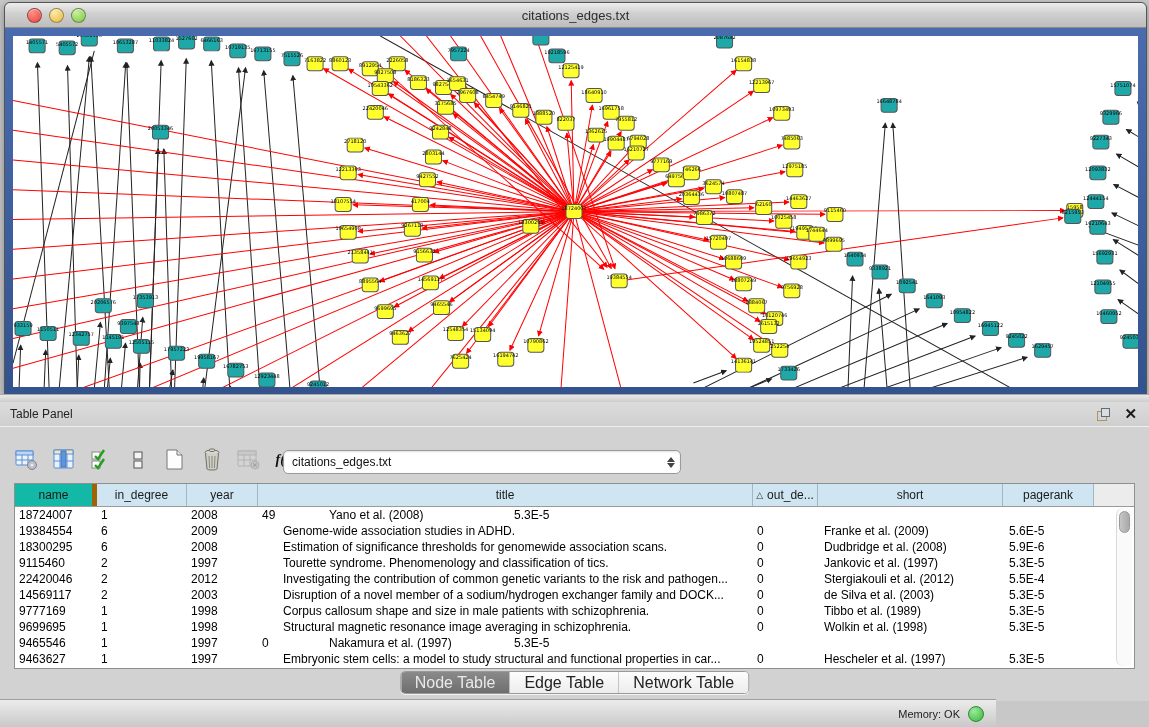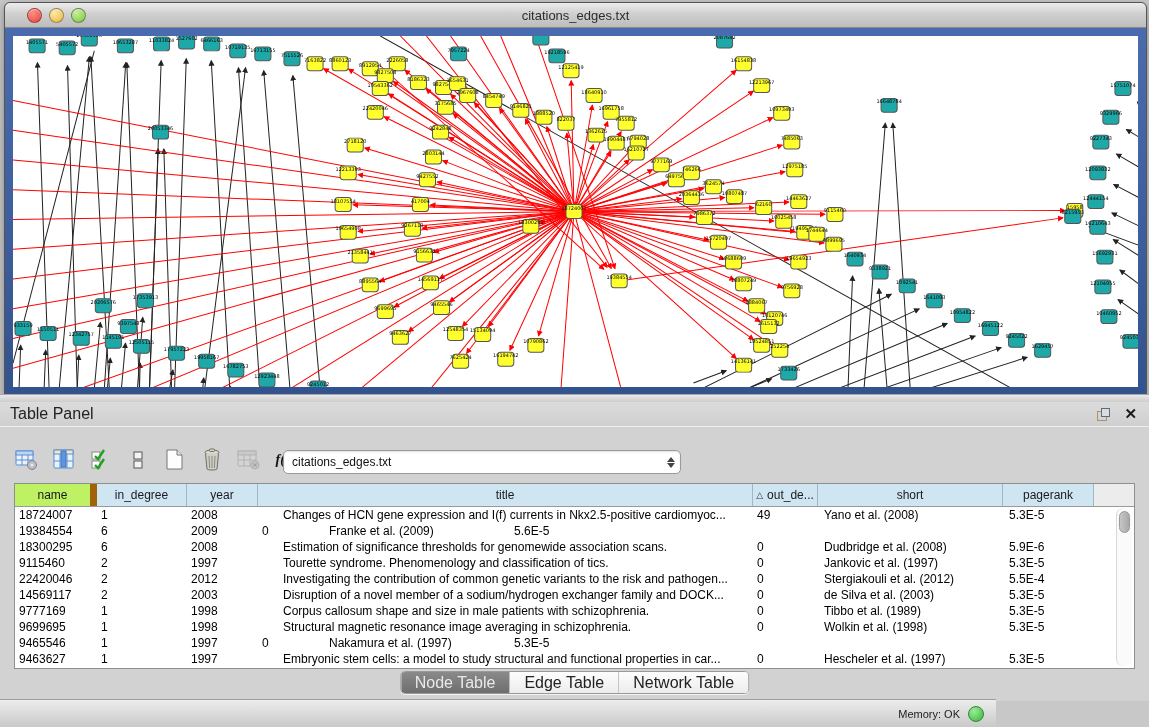--- a/index.html
+++ b/index.html
@@ -14,42 +14,42 @@
   .light.yellow{background:radial-gradient(circle at 35% 30%,#ffe9a8,#e8b63b)}
   .light.green{background:radial-gradient(circle at 35% 30%,#c8f09a,#79c43f)}
   .net-frame{position:absolute;left:0;top:25px;right:0;bottom:0;background:linear-gradient(#4a6cae,#33538e);padding:8px;box-sizing:border-box}
   .net-canvas{position:relative;width:100%;height:100%;background:#fff;overflow:hidden}
   .net-canvas svg{position:absolute;left:0;top:0;width:100%;height:100%}
   
   .splitter{position:absolute;left:0;top:394px;width:1149px;height:7px;background:linear-gradient(#e9e9e9,#cdcdcd);border-top:1px solid #a8a8a8;text-align:center}
   .splitter .grip{font-size:7px;line-height:6px;color:#555}
   
   .panel-header{position:absolute;left:0;top:402px;width:1149px;height:24px;background:linear-gradient(#dcdcdc,#cfcfcf);display:flex;align-items:center}
-  .panel-title{margin-left:10px;font-size:16px;color:#222}
+  .panel-title{margin-left:10px;font-size:12px;color:#222}
   .panel-header-icons{margin-left:auto;display:flex;align-items:center;gap:14px;margin-right:12px}
   .float-icon{position:relative;width:13px;height:12px}
   .float-icon .sq1{position:absolute;left:0;top:3px;width:8px;height:8px;border:1px solid #b0945c}
   .float-icon .sq2{position:absolute;left:4px;top:0;width:7px;height:7px;border:1px solid #5a6b86;background:#dcdcdc}
   .close-x{font-size:15px;font-weight:bold;color:#1b1b1b;line-height:14px}
   .panel-body{position:absolute;left:0;top:426px;width:1149px;height:274px;background:#d2d2d2;border-top:1px solid #efefef}
   
   .tbl-toolbar{position:absolute;left:14px;top:18px;height:30px;display:flex;align-items:center;gap:11px}
   .tool-btn{width:26px;height:26px;display:flex;align-items:center;justify-content:center;border-radius:4px}
   .tool-btn svg{display:block}
   .fx{font-family:"Liberation Serif",serif;font-style:italic;font-weight:bold;font-size:14px;color:#111}
   .combo{position:absolute;left:283px;top:23px;width:396px;height:22px;background:#fff;border:1px solid #9a9a9a;border-radius:5px;box-shadow:inset 0 1px 2px rgba(0,0,0,.12);display:flex;align-items:center}
   .combo-text{margin-left:8px;font-size:12px;color:#111;flex:1}
   .combo-arrows{width:18px;height:100%;display:flex;flex-direction:column;align-items:center;justify-content:center;gap:1px}
   .tri-up{width:0;height:0;border-left:4px solid transparent;border-right:4px solid transparent;border-bottom:5px solid #444}
   .tri-dn{width:0;height:0;border-left:4px solid transparent;border-right:4px solid transparent;border-top:5px solid #444}
   
   .table-wrap{position:absolute;left:14px;top:56px;width:1121px;height:186px;background:#fff;border:1px solid #8f8f8f;box-sizing:border-box;overflow:hidden}
   .hdr-row{display:flex;height:22px;border-bottom:1px solid #9a9a9a;background:#cfe6f2}
   .hdr-cell{box-sizing:border-box;border-right:1px solid #9db9c6;display:flex;align-items:center;justify-content:center;font-size:12px;color:#1a1a1a;overflow:hidden;white-space:nowrap}
-  .hdr-cell.gray{background:#bef264;border-right:7px solid #a16207}
+  .hdr-cell.gray{background:#14b8a6;border-right:5px solid #a16207}
   .hdr-cell .sort{font-size:9px;margin-right:4px;color:#333}
   .hdr-cell.filler{background:#ececec;border-right:none}
   .c0{width:82px}.c1{width:90px}.c2{width:71px}.c3{width:495px}.c4{width:65px}.c5{width:185px}.c6{width:91px}.c7{width:40px;flex:1}
   .tbody .trow{display:flex;height:16px;line-height:16px}
   .tcell{box-sizing:border-box;padding-left:4px;font-size:12px;white-space:nowrap;overflow:hidden;color:#000}
   .tcell.c3{padding-left:25px}
   .tcell.c5,.tcell.c6{padding-left:6px}
   .vscroll{position:absolute;right:2px;top:24px;bottom:2px;width:15px;background:#fafafa;border-left:1px solid #d9d9d9;border-radius:7px}
   .vthumb{position:absolute;left:2px;top:3px;width:11px;height:22px;border-radius:6px;background:linear-gradient(90deg,#c6c6c6,#a9a9a9);border:1px solid #9a9a9a;box-sizing:border-box}
   
@@ -872,29 +872,29 @@
       <div class="hdr-cell c6">
           <span>pagerank</span>
         </div>
       <div class="hdr-cell filler c7"></div>
     </div>
     <div class="tbody" id="tbody">
         <div class="trow">
           <div class="tcell c0">18724007</div>
           <div class="tcell c1">1</div>
           <div class="tcell c2">2008</div>
-          <div class="tcell c3">Changes of HCN gene expression and I(f) currents in Nkx2.5-positive cardiomyoc...</div>
           <div class="tcell c4">49</div>
           <div class="tcell c5">Yano et al. (2008)</div>
           <div class="tcell c6">5.3E-5</div>
         </div>
         <div class="trow">
           <div class="tcell c0">19384554</div>
           <div class="tcell c1">6</div>
           <div class="tcell c2">2009</div>
+          <div class="tcell c3">Genome-wide association studies in ADHD.</div>
           <div class="tcell c4">0</div>
           <div class="tcell c5">Franke et al. (2009)</div>
           <div class="tcell c6">5.6E-5</div>
         </div>
         <div class="trow">
           <div class="tcell c0">18300295</div>
           <div class="tcell c1">6</div>
           <div class="tcell c2">2008</div>
           <div class="tcell c3">Estimation of significance thresholds for genomewide association scans.</div>
           <div class="tcell c4">0</div>

